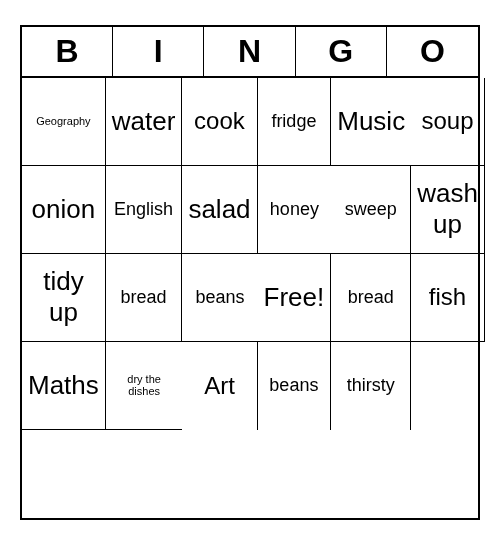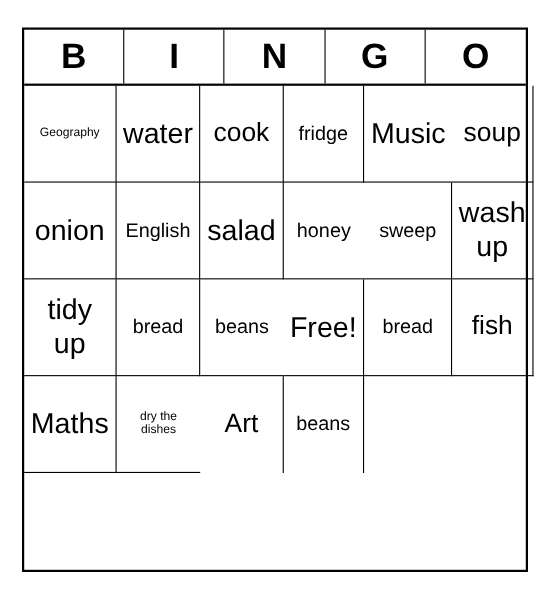--- a/index.html
+++ b/index.html
@@ -143,14 +143,17 @@
       </div>
       <div class="bingo-cell">
         <span class="size-small">dry the<br>dishes</span>
       </div>
       <div class="bingo-cell">
         <span class="size-xlarge">Art</span>
       </div>
       <div class="bingo-cell">
         <span class="size-medium">beans</span>
       </div>
+      <div class="bingo-cell">
+        <span class="size-medium">thirsty</span>
+      </div>
     </div>
 </div>
 
 </body></html>

